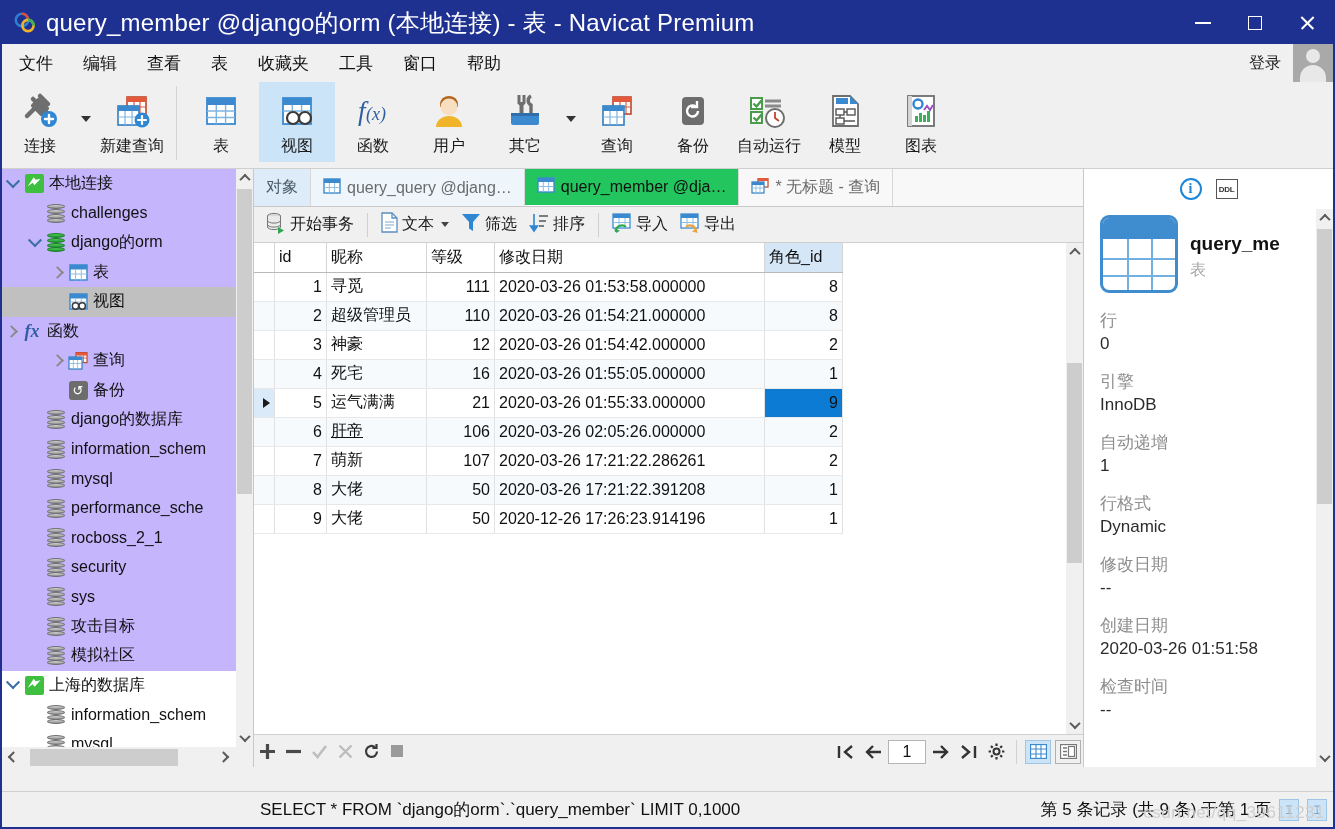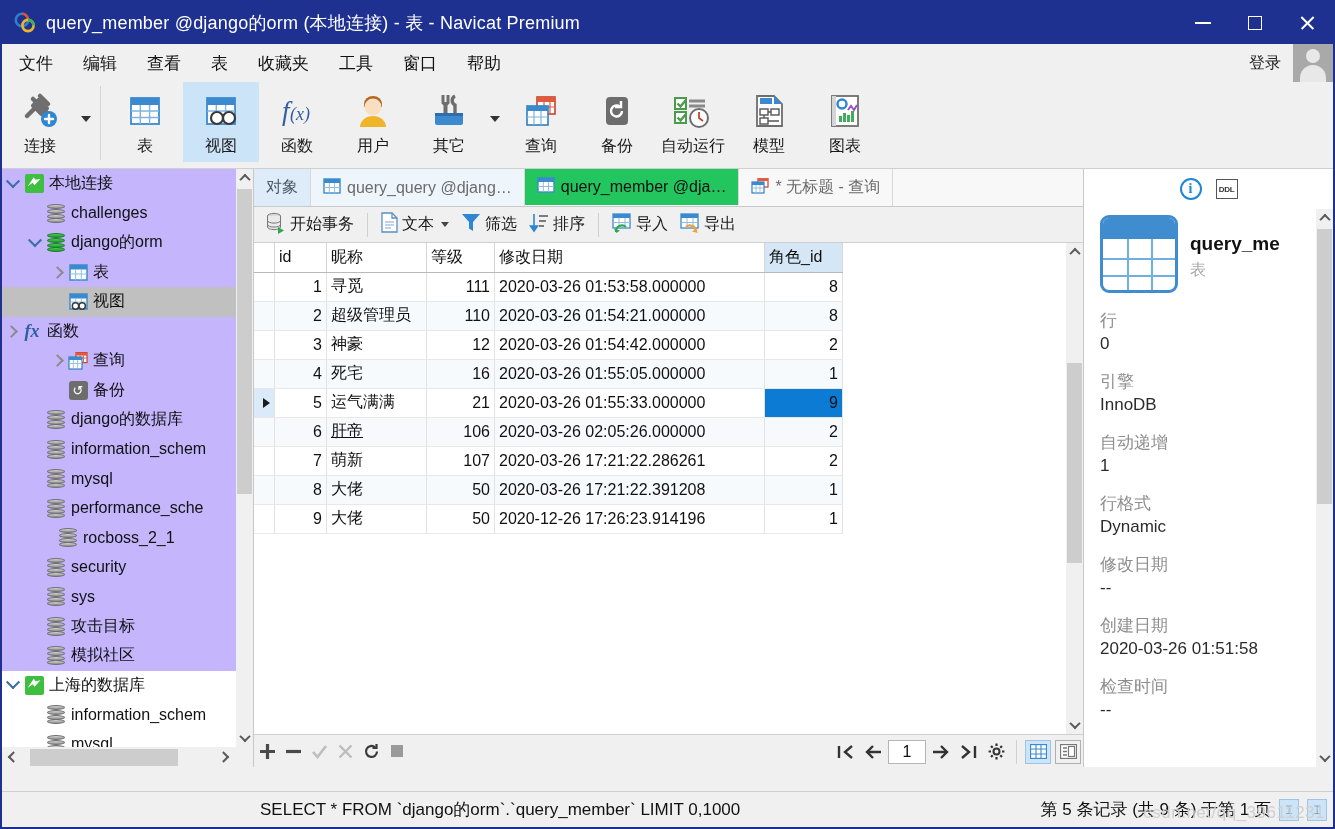--- a/index.html
+++ b/index.html
@@ -13,21 +13,21 @@
     border: 2px solid #1e3191; background: #f0f0f0;
   }
 
   
   .titlebar {
     height: 42px; background: #1e3191; display: flex; align-items: center;
     position: relative;
   }
   .title-logo { width: 22px; height: 22px; margin-left: 12px; position: relative; }
   .title-text {
-    color: #ffffff; font-size: 18px; margin-left: 10px; letter-spacing: .2px;
+    color: #ffffff; font-size: 24px; margin-left: 10px; letter-spacing: .2px;
     white-space: nowrap;
   }
   .win-btns { position: absolute; right: 0; top: 0; height: 42px; display: flex; }
   .win-btn {
     width: 52px; height: 42px; display: flex; align-items: center; justify-content: center;
     color: #fff; font-size: 16px;
   }
   .wb-min { width: 16px; height: 1.5px; background: #fff; }
   .wb-max { width: 14px; height: 14px; border: 1.6px solid #fff; }
   .wb-close { position: relative; width: 16px; height: 16px; }
@@ -294,20 +294,35 @@
           <circle cx="31" cy="30" r="8" fill="#2f86d2"></circle>
           <path d="M31 26 v8 M27 30 h8" stroke="#fff" stroke-width="2.4" stroke-linecap="round"></path>
         </svg>
       </div>
       <div class="tb-lbl">连接</div>
     </div>
     <div class="tb-caret-wrap">
         <div class="tb-caret"></div>
       </div>
 
+    <div class="tb-item">
+      <div class="tb-ico">
+        <svg width="44" height="44" viewBox="0 0 44 44">
+          <rect x="17" y="8" width="19" height="18" fill="#fff" stroke="#c0452c" stroke-width="1.6"></rect>
+          <rect x="17" y="8" width="19" height="5" fill="#e2593c"></rect>
+          <path d="M17 18 h19 M24 13 v13 M30 13 v13" stroke="#e2593c" stroke-width="1.2"></path>
+          <rect x="8" y="17" width="21" height="19" fill="#fff" stroke="#2f7ec0" stroke-width="1.6"></rect>
+          <rect x="8" y="17" width="21" height="5" fill="#3b8ad0"></rect>
+          <path d="M8 28 h21 M15 22 v14 M22 22 v14" stroke="#7fb4e0" stroke-width="1.2"></path>
+          <circle cx="32" cy="31" r="7.5" fill="#2f86d2"></circle>
+          <path d="M32 27 v8 M28 31 h8" stroke="#fff" stroke-width="2.2" stroke-linecap="round"></path>
+        </svg>
+      </div>
+      <div class="tb-lbl">新建查询</div>
+    </div>
 
     <div class="tb-sep"></div>
 
     <div class="tb-item">
       <div class="tb-ico">
         <svg width="44" height="44" viewBox="0 0 44 44">
           <rect x="8" y="9" width="28" height="26" fill="#fff" stroke="#3b8ad0" stroke-width="1.8"></rect>
           <rect x="8" y="9" width="28" height="7" fill="#3b8ad0"></rect>
           <path d="M8 22 h28 M8 28.5 h28 M17.3 16 v19 M26.6 16 v19" stroke="#7fb4e0" stroke-width="1.4"></path>
         </svg>
@@ -577,21 +592,21 @@
             <span class="tw-ico">
               <span class="ico-db">
                 <i></i>
                 <i></i>
                 <i></i>
                 <i></i>
               </span>
             </span>
             <span class="tw-lbl">performance_sche</span>
           </div>
-          <div class="tree-row conn-sel" style="padding-left: 36px;">
+          <div class="tree-row conn-sel" style="padding-left: 24px;">
             <span class="tw-arrow none"></span>
             <span class="tw-ico">
               <span class="ico-db">
                 <i></i>
                 <i></i>
                 <i></i>
                 <i></i>
               </span>
             </span>
             <span class="tw-lbl">rocboss_2_1</span>

